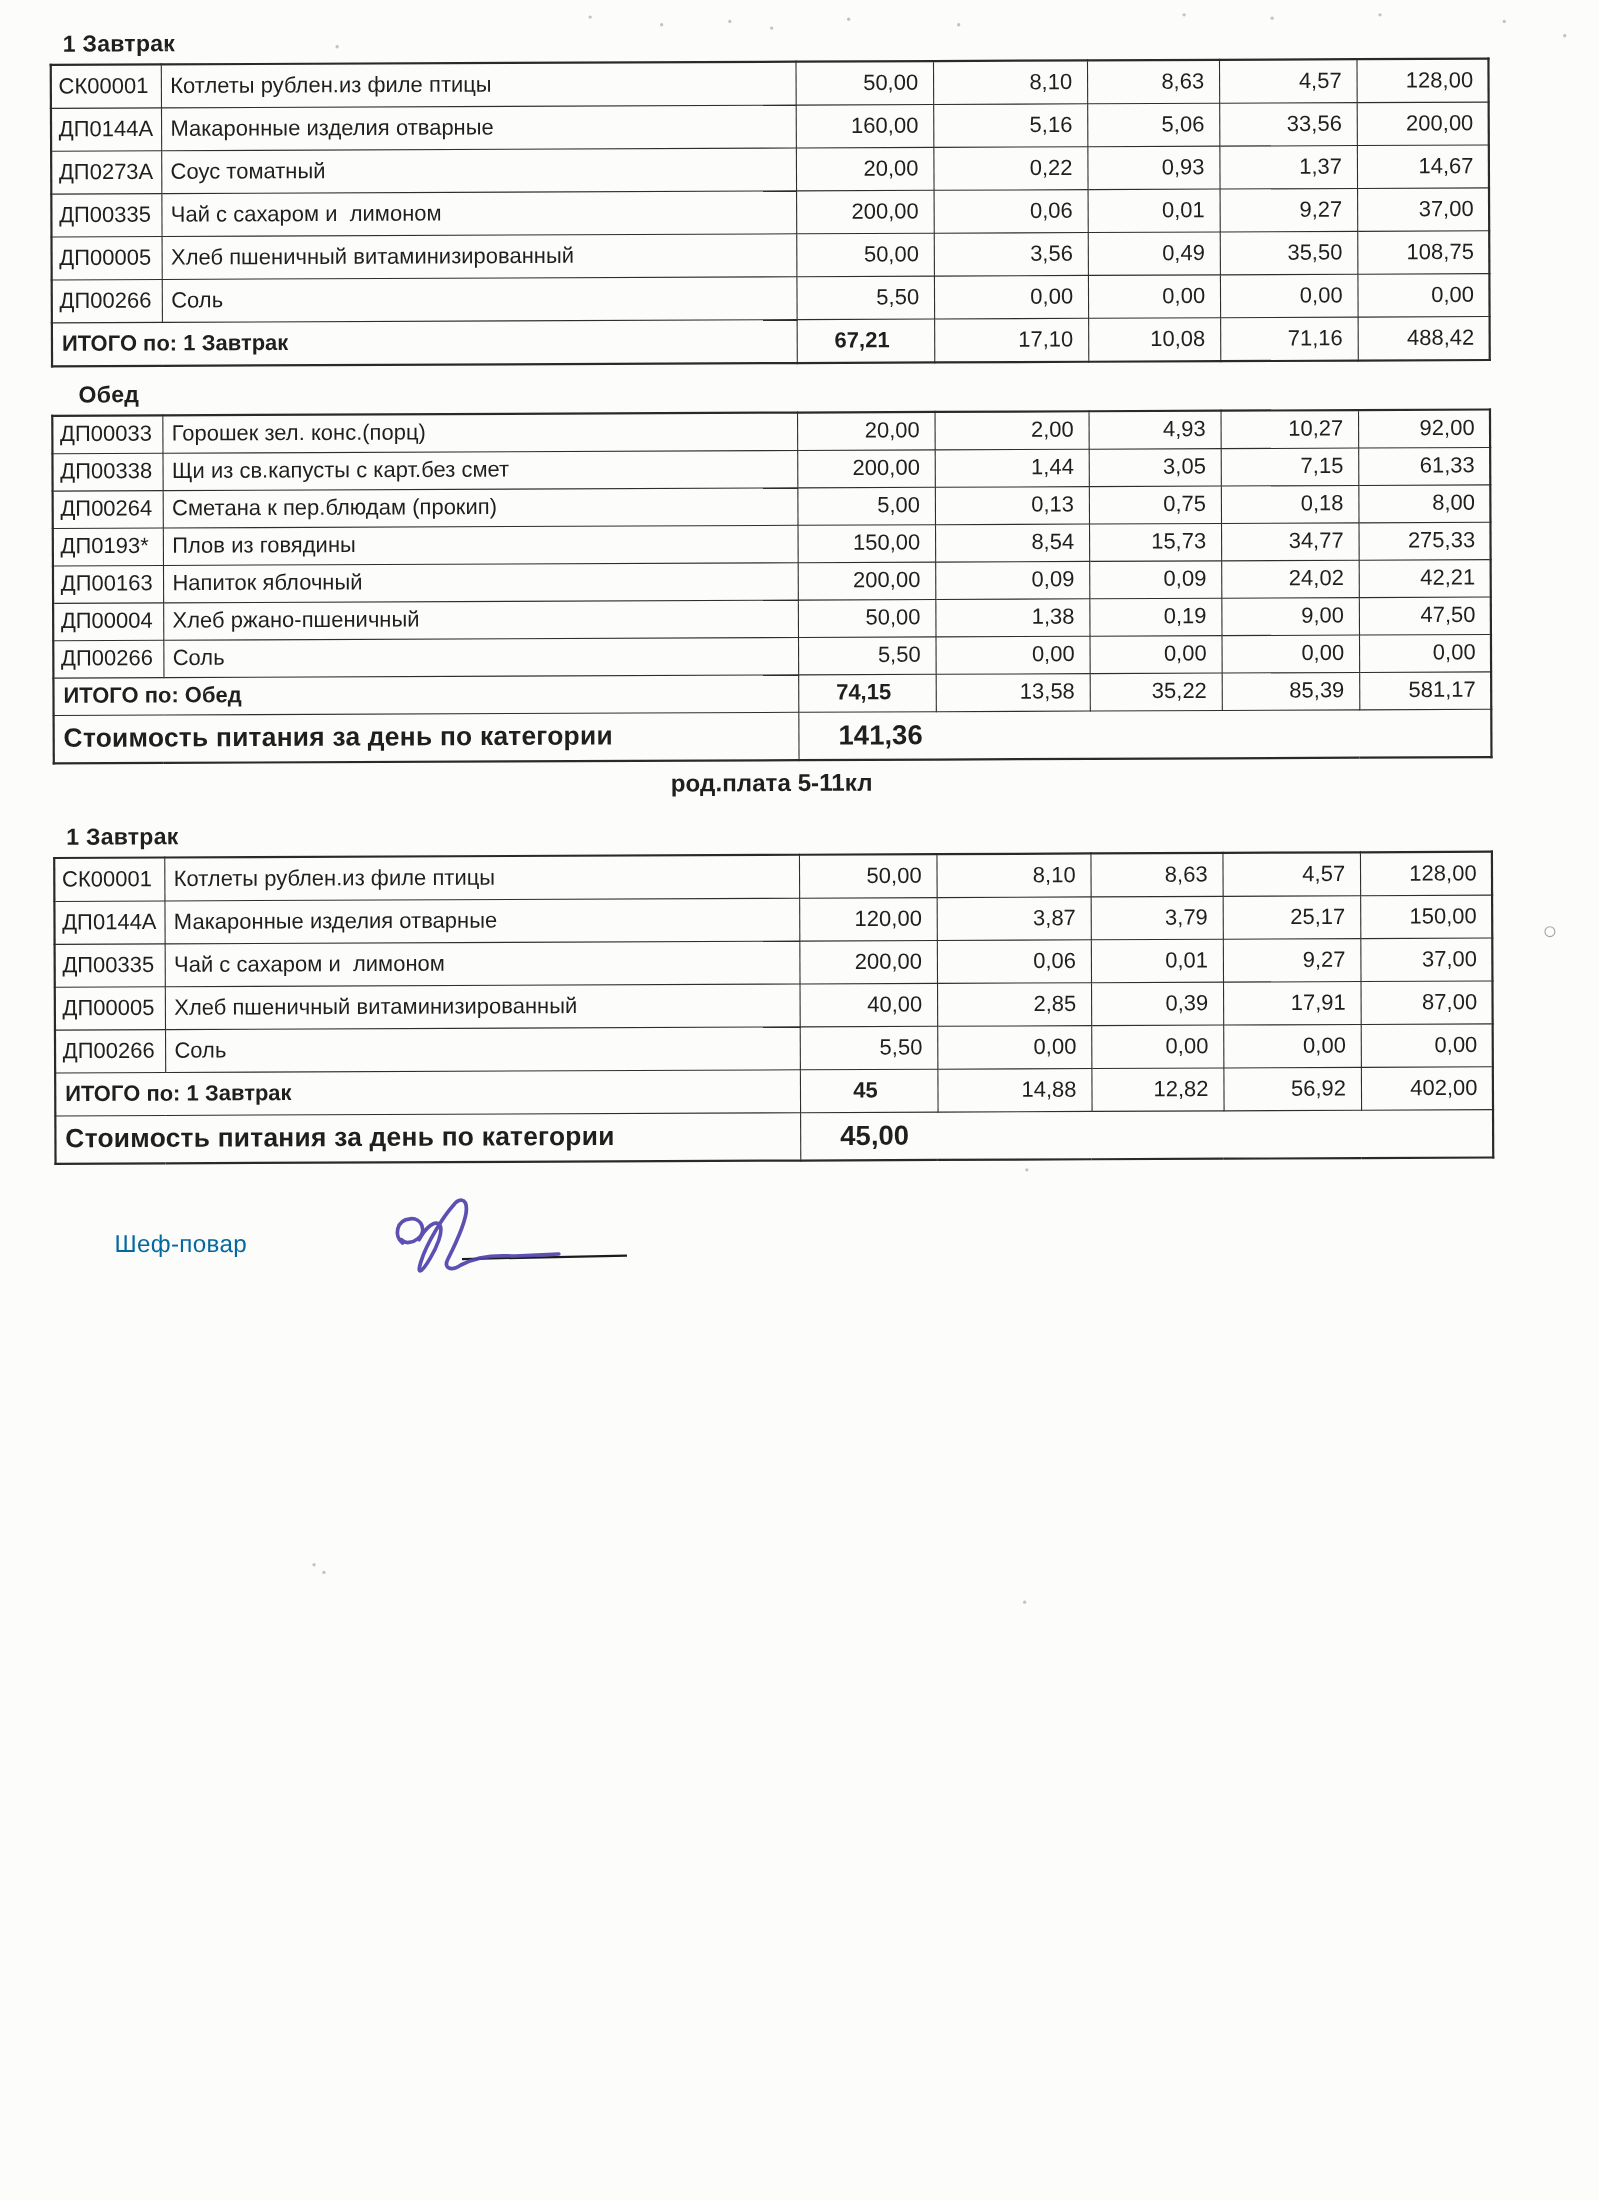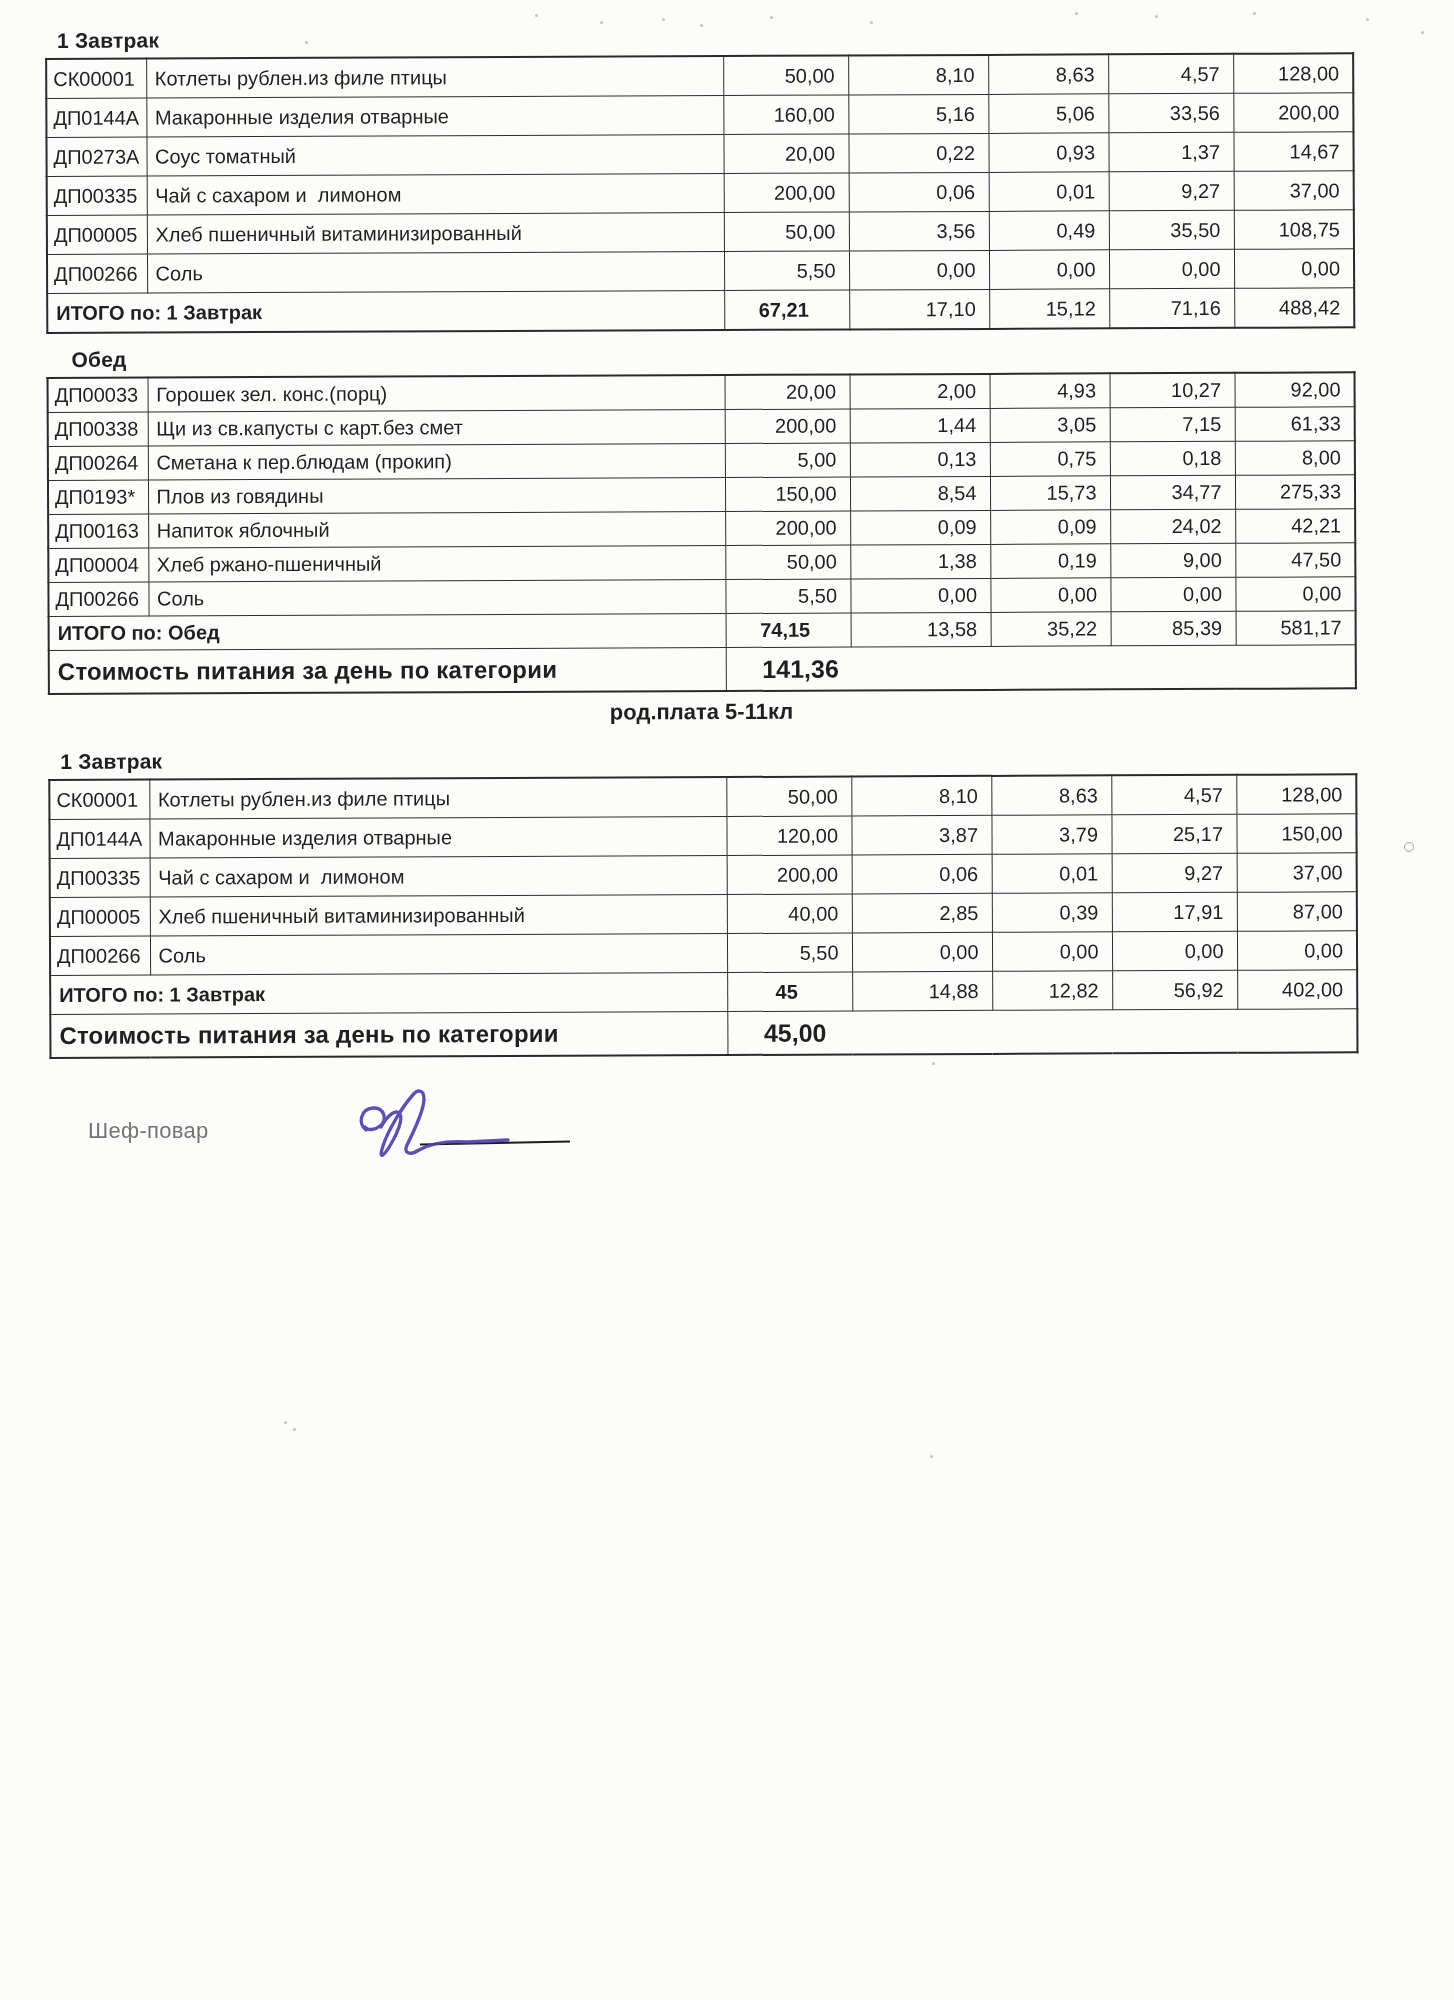--- a/index.html
+++ b/index.html
@@ -41,22 +41,22 @@
   .total-label{font-weight:bold;font-size:20px;}
   .total-qty{text-align:center;font-weight:bold;padding-right:26px;padding-left:20px;}
   tr.daycost td{height:40px;}
   .daycost-label{font-weight:bold;font-size:24px;letter-spacing:.2px;}
   .daycost-val{font-weight:bold;font-size:25px;text-align:left;padding-left:36px;}
   .note{
     font-weight:bold;font-size:22px;text-align:center;
     width:1307px;margin:7px 0 21px 0;
   }
   .sig-label{
-    position:absolute;left:88px;top:1118px;
-    font-size:22px;color:#737373;letter-spacing:.3px;
+    position:absolute;left:104px;top:1118px;
+    font-size:22px;color:#0369a1;letter-spacing:.3px;
   }
   .sig-script{position:absolute;left:350px;top:1080px;}
   .sig-line{
     position:absolute;left:420px;top:1142px;width:150px;height:2.4px;
     background:#1c1c1c;transform:rotate(-1.2deg);
   }
   .speck{
     position:absolute;width:3px;height:3px;border-radius:50%;
     background:#8a8a8a;opacity:.5;
   }
@@ -143,21 +143,21 @@
               <td class="num">0,00</td>
               <td class="num">0,00</td>
               <td class="num">0,00</td>
             </tr>
           </tbody>
         <tfoot>
           <tr>
             <td class="total-label" colspan="2">ИТОГО по: 1 Завтрак</td>
             <td class="num total-qty">67,21</td>
             <td class="num">17,10</td>
-            <td class="num">15,12</td>
+            <td class="num">10,08</td>
             <td class="num">71,16</td>
             <td class="num">488,42</td>
           </tr>
         </tfoot>
       </table>
     </div>
 
     <div class="sec">
       <div class="sec-title" style="margin-left:25px">Обед</div>
       <table class="t36">

